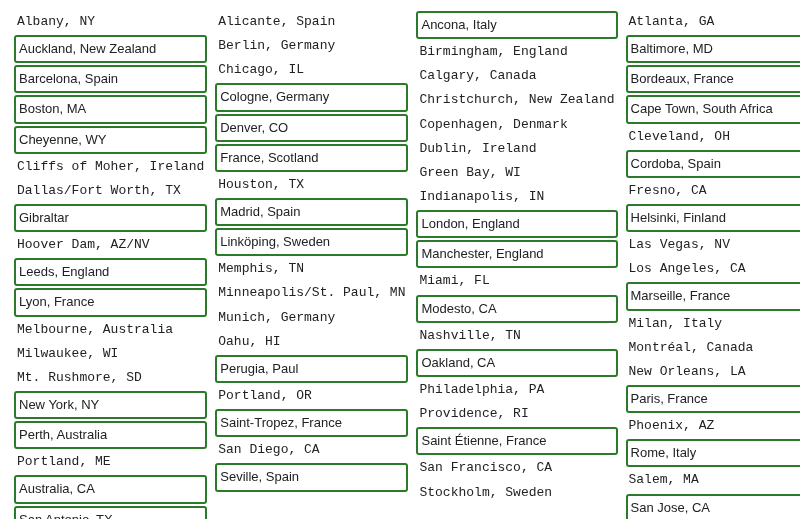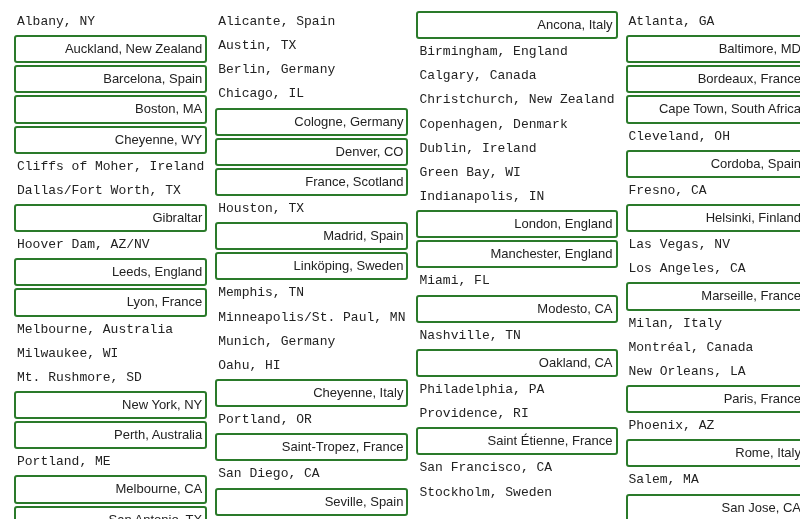--- a/index.html
+++ b/index.html
@@ -25,21 +25,20 @@
     .city-item {
       padding: 2px 3px;
       line-height: 1.55;
       white-space: nowrap;
     }
     .city-item.boxed {
       border: 2px solid #2a7a2a;
       border-radius: 3px;
       display: inline-block;
       margin: 1px 0;
-      text-align: right;
     }
     .city-item.plain {
       display: block;
       font-family: Liberation Mono, monospace;
     }
   </style>
 </head>
 <body>
 
 <div class="columns-wrapper">
@@ -54,39 +53,38 @@
       <div class="city-item boxed">Gibraltar</div>
       <div class="city-item plain">Hoover Dam, AZ/NV</div>
       <div class="city-item boxed">Leeds, England</div>
       <div class="city-item boxed">Lyon, France</div>
       <div class="city-item plain">Melbourne, Australia</div>
       <div class="city-item plain">Milwaukee, WI</div>
       <div class="city-item plain">Mt. Rushmore, SD</div>
       <div class="city-item boxed">New York, NY</div>
       <div class="city-item boxed">Perth, Australia</div>
       <div class="city-item plain">Portland, ME</div>
-      <div class="city-item boxed">Melbourne, CA</div>
+      <div class="city-item boxed">Australia, CA</div>
       <div class="city-item boxed">San Antonio, TX</div>
     </div>
     <div class="column">
       <div class="city-item plain">Alicante, Spain</div>
-      <div class="city-item plain">Austin, TX</div>
       <div class="city-item plain">Berlin, Germany</div>
       <div class="city-item plain">Chicago, IL</div>
       <div class="city-item boxed">Cologne, Germany</div>
       <div class="city-item boxed">Denver, CO</div>
       <div class="city-item boxed">France, Scotland</div>
       <div class="city-item plain">Houston, TX</div>
       <div class="city-item boxed">Madrid, Spain</div>
       <div class="city-item boxed">Linköping, Sweden</div>
       <div class="city-item plain">Memphis, TN</div>
       <div class="city-item plain">Minneapolis/St. Paul, MN</div>
       <div class="city-item plain">Munich, Germany</div>
       <div class="city-item plain">Oahu, HI</div>
-      <div class="city-item boxed">Cheyenne, Italy</div>
+      <div class="city-item boxed">Perugia, Paul</div>
       <div class="city-item plain">Portland, OR</div>
       <div class="city-item boxed">Saint-Tropez, France</div>
       <div class="city-item plain">San Diego, CA</div>
       <div class="city-item boxed">Seville, Spain</div>
     </div>
     <div class="column">
       <div class="city-item boxed">Ancona, Italy</div>
       <div class="city-item plain">Birmingham, England</div>
       <div class="city-item plain">Calgary, Canada</div>
       <div class="city-item plain">Christchurch, New Zealand</div>

